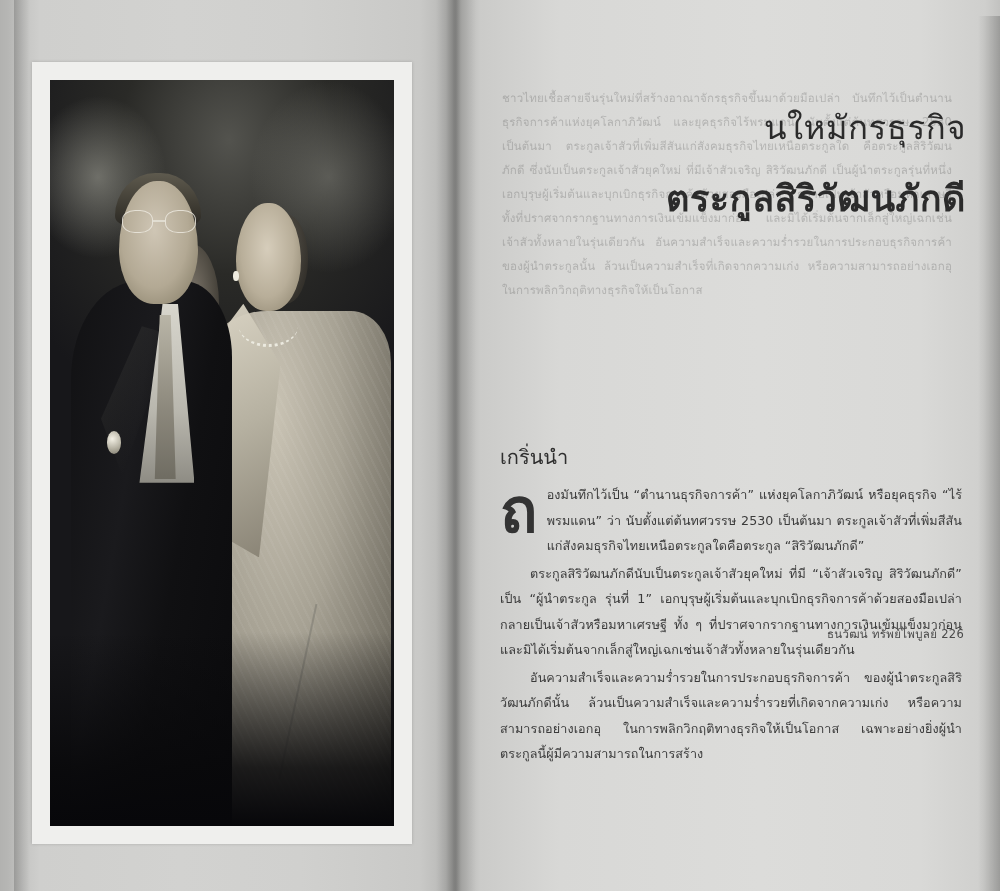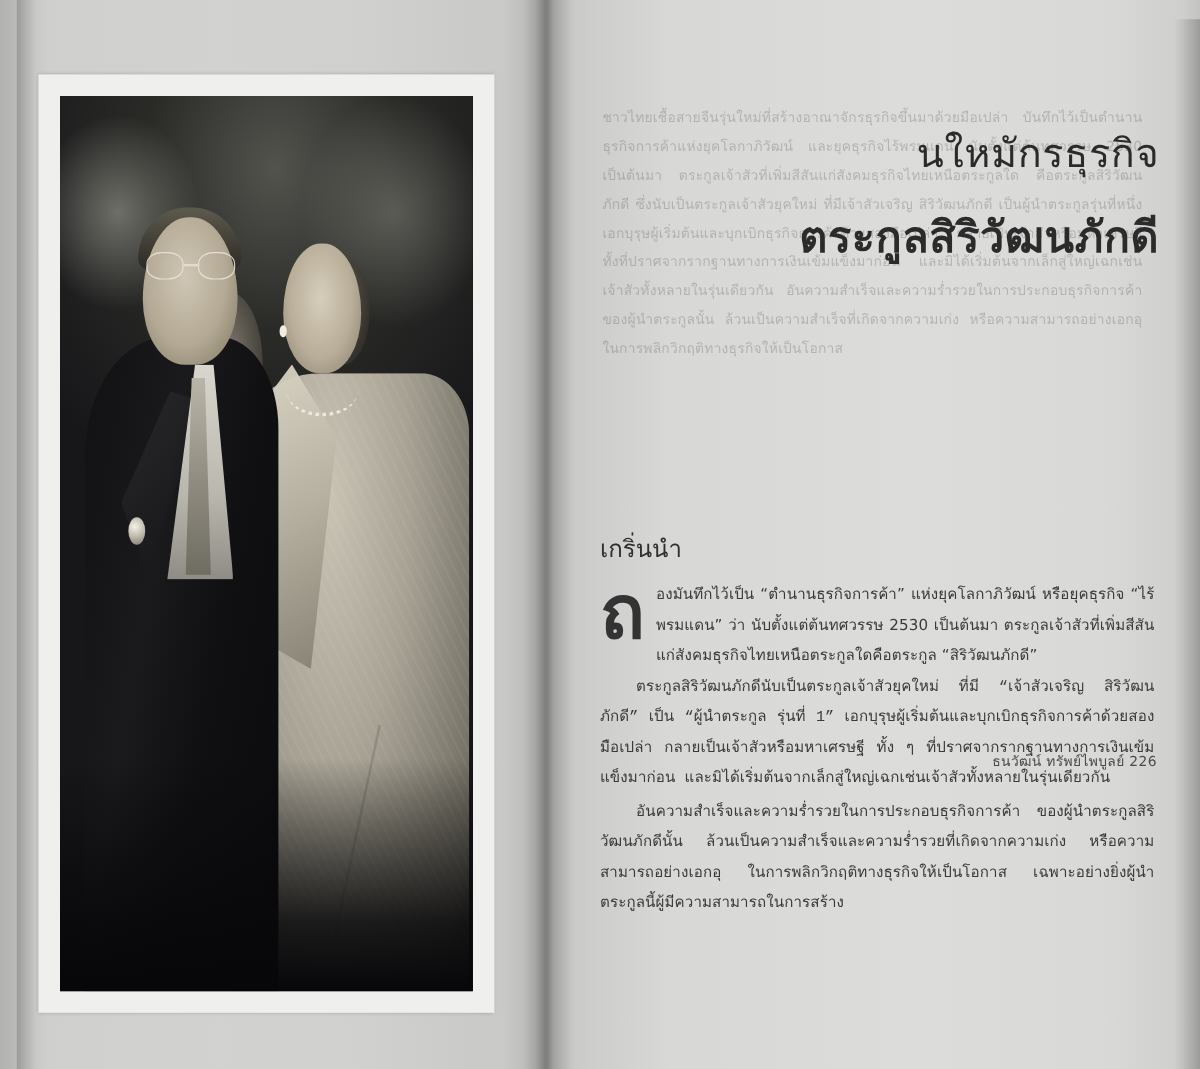--- a/index.html
+++ b/index.html
@@ -318,21 +318,21 @@
     color: #333;
     margin: 2px 9px 0 0;
   }
   .p {
     font-size: 12.6px;
     line-height: 25.5px;
     text-align: justify;
     margin: 0 0 2px 0;
     letter-spacing: .1px;
   }
-  .p.indent { text-indent: 30px; font-family: Liberation Mono, monospace; }
+  .p.indent { text-indent: 30px; }
   .folio {
     position: absolute;
     right: 36px;
     bottom: 22px;
     font-size: 11.5px;
     color: #4a4a4a;
     letter-spacing: .3px;
   }
   .gutter-shadow {
     position: absolute;

